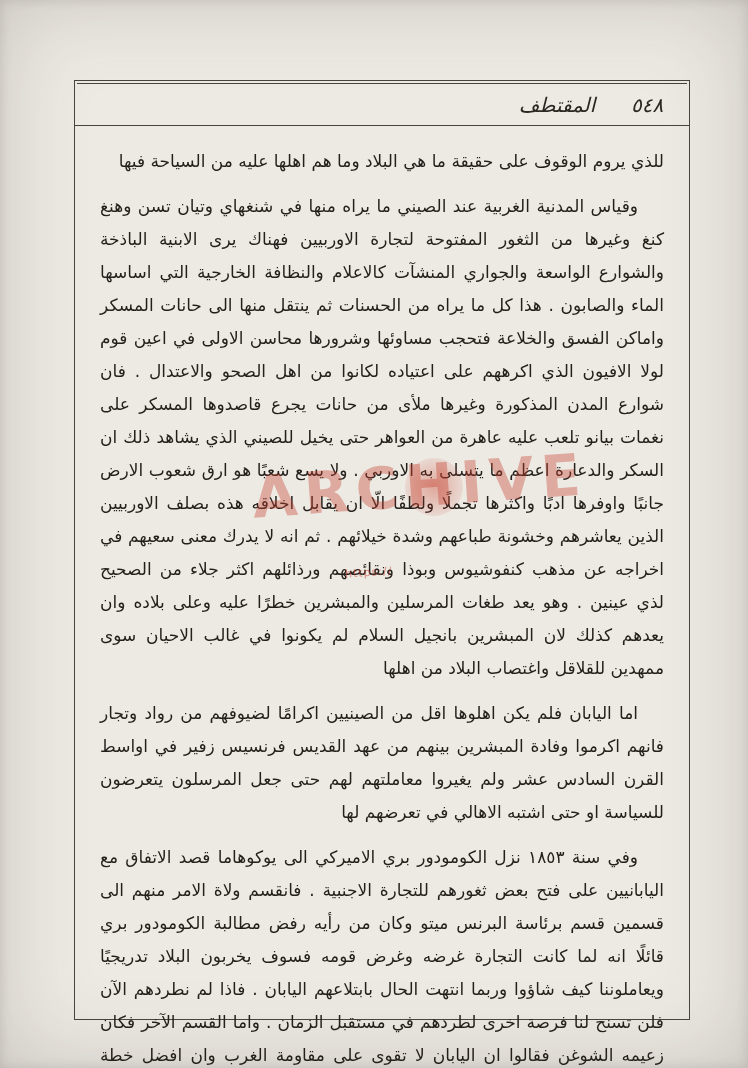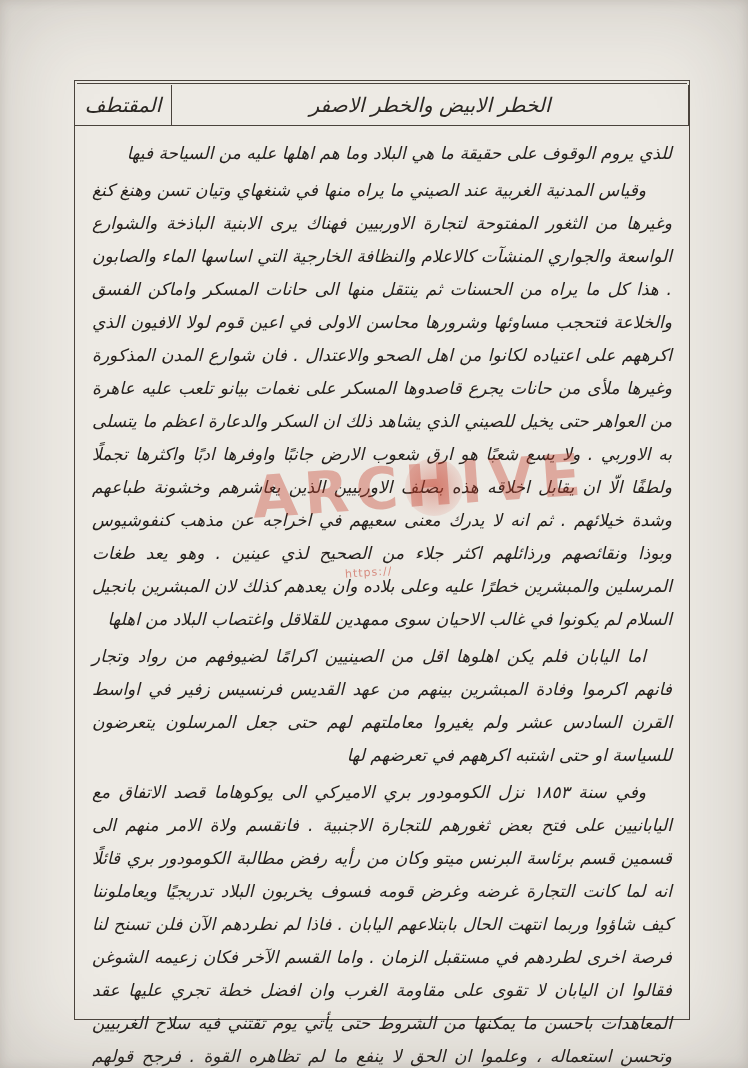--- a/index.html
+++ b/index.html
@@ -33,21 +33,21 @@
   .page-header .title { flex:1; font-size:20px; border-right:1px solid #4a433c; border-left:1px solid #4a433c; }
   .page-header .mag   { width:96px;  font-size:20px; }
   .text-area {
     direction:rtl;
     padding:7px 13px 0 13px;
     font-size:17px;
     line-height:33px;
     text-align:justify;
     color:#241f1b;
   }
-  .para { margin:4px;font-style:italic; }
+  .para { margin:12px; }
   .para.indent { text-indent:26px; }
   .watermark-layer { position:absolute; inset:0; pointer-events:none; }
   .wm-big {
     position:absolute; left:252px; top:452px;
     transform:rotate(-4deg);
     font-size:58px; font-weight:bold; letter-spacing:7px;
     color:rgba(196,62,45,.38);
   }
   .wm-seal {
     position:absolute; left:405px; top:458px;
@@ -62,28 +62,28 @@
   }
 </style>
 </head>
 <body>
 
 <div class="scan">
 
   <div class="frame">
 
     <div class="page-header">
-      <div class="cell title">الخطر الابيض والخطر الاصفر</div>
+      <div class="cell num">٥٤٨</div>
       <div class="cell mag">المقتطف</div>
     </div>
 
     <div class="text-area">
         <div class="para">للذي يروم الوقوف على حقيقة ما هي البلاد وما هم اهلها عليه من السياحة فيها</div>
         <div class="para indent">وقياس المدنية الغربية عند الصيني ما يراه منها في شنغهاي وتيان تسن وهنغ كنغ وغيرها من الثغور المفتوحة لتجارة الاوربيين فهناك يرى الابنية الباذخة والشوارع الواسعة والجواري المنشآت كالاعلام والنظافة الخارجية التي اساسها الماء والصابون . هذا كل ما يراه من الحسنات ثم ينتقل منها الى حانات المسكر واماكن الفسق والخلاعة فتحجب مساوئها وشرورها محاسن الاولى في اعين قوم لولا الافيون الذي اكرههم على اعتياده لكانوا من اهل الصحو والاعتدال . فان شوارع المدن المذكورة وغيرها ملأى من حانات يجرع قاصدوها المسكر على نغمات بيانو تلعب عليه عاهرة من العواهر حتى يخيل للصيني الذي يشاهد ذلك ان السكر والدعارة اعظم ما يتسلى به الاوربي . ولا يسع شعبًا هو ارق شعوب الارض جانبًا واوفرها ادبًا واكثرها تجملًا ولطفًا الّا ان يقابل اخلاقه هذه بصلف الاوربيين الذين يعاشرهم وخشونة طباعهم وشدة خيلائهم . ثم انه لا يدرك معنى سعيهم في اخراجه عن مذهب كنفوشيوس وبوذا ونقائصهم ورذائلهم اكثر جلاء من الصحيح لذي عينين . وهو يعد طغات المرسلين والمبشرين خطرًا عليه وعلى بلاده وان يعدهم كذلك لان المبشرين بانجيل السلام لم يكونوا في غالب الاحيان سوى ممهدين للقلاقل واغتصاب البلاد من اهلها</div>
-        <div class="para indent">اما اليابان فلم يكن اهلوها اقل من الصينيين اكرامًا لضيوفهم من رواد وتجار فانهم اكرموا وفادة المبشرين بينهم من عهد القديس فرنسيس زفير في اواسط القرن السادس عشر ولم يغيروا معاملتهم لهم حتى جعل المرسلون يتعرضون للسياسة او حتى اشتبه اكرههم في تعرضهم لها</div>
+        <div class="para indent">اما اليابان فلم يكن اهلوها اقل من الصينيين اكرامًا لضيوفهم من رواد وتجار فانهم اكرموا وفادة المبشرين بينهم من عهد القديس فرنسيس زفير في اواسط القرن السادس عشر ولم يغيروا معاملتهم لهم حتى جعل المرسلون يتعرضون للسياسة او حتى اشتبه الاهالي في تعرضهم لها</div>
         <div class="para indent">وفي سنة ١٨٥٣ نزل الكومودور بري الاميركي الى يوكوهاما قصد الاتفاق مع اليابانيين على فتح بعض ثغورهم للتجارة الاجنبية . فانقسم ولاة الامر منهم الى قسمين قسم برئاسة البرنس ميتو وكان من رأيه رفض مطالبة الكومودور بري قائلًا انه لما كانت التجارة غرضه وغرض قومه فسوف يخربون البلاد تدريجيًا ويعاملوننا كيف شاؤوا وربما انتهت الحال بابتلاعهم اليابان . فاذا لم نطردهم الآن فلن تسنح لنا فرصة اخرى لطردهم في مستقبل الزمان . واما القسم الآخر فكان زعيمه الشوغن فقالوا ان اليابان لا تقوى على مقاومة الغرب وان افضل خطة تجري عليها عقد المعاهدات باحسن ما يمكنها من الشروط حتى يأتي يوم تقتني فيه سلاح الغربيين وتحسن استعماله ، وعلموا ان الحق لا ينفع ما لم تظاهره القوة . فرجح قولهم وعقدت معاهدة بين الشوغن والكومودور بري سنة ١٨٥٤ واخرى سنة ١٨٥٧ وفي السنة التالية عقدت معاهدة بين انكلترا واليابان اشترطت اليابان فيها على انكلترا ان لا تدخل افيونًا الى</div>
       </div>
 
   </div>
 
   <div class="watermark-layer">
     <div class="wm-seal"></div>
     <div class="wm-big">ARCHIVE</div>
     <div class="wm-small">https://</div>
   </div>

